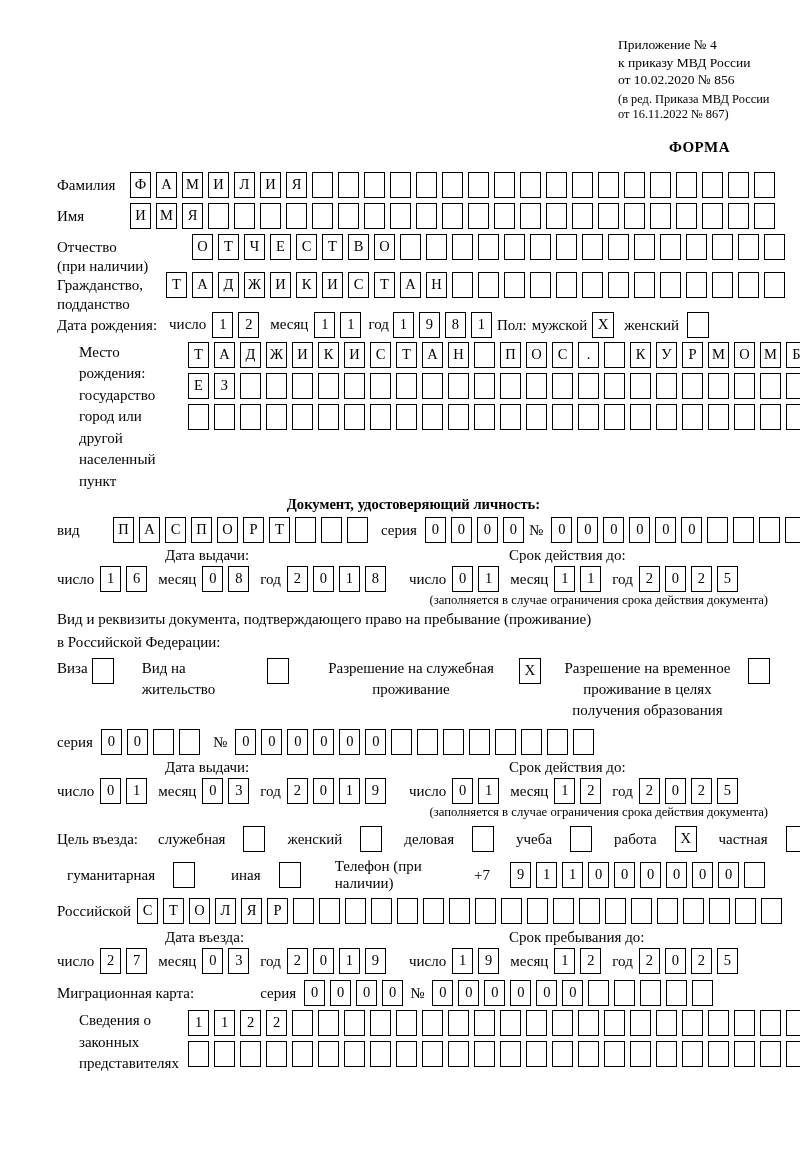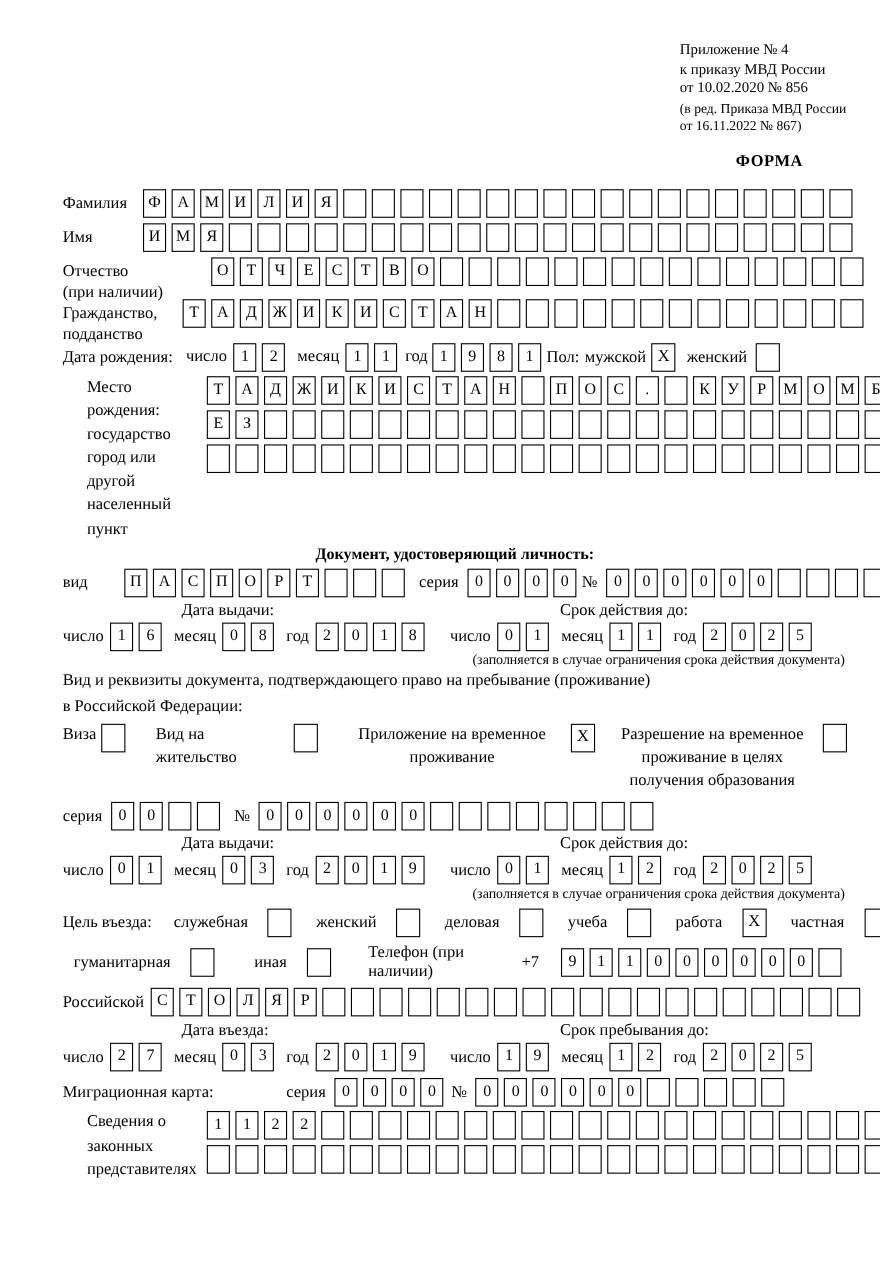--- a/index.html
+++ b/index.html
@@ -412,21 +412,21 @@
     <div class="optrow">
       <span class="opt">
         <span class="olbl">Виза</span>
         <span class="cb" style="margin-left:4px"></span>
       </span>
       <span class="opt" style="margin-left:28px">
         <span class="olbl">Вид на жительство</span>
         <span class="cb" style="margin-left:20px"></span>
       </span>
       <span class="opt" style="margin-left:22px">
-        <span class="olbl c2">Приложение на временное проживание</span>
+        <span class="olbl c2">Разрешение на служебная проживание</span>
         <span class="cb">X</span>
       </span>
       <span class="opt" style="margin-left:14px">
         <span class="olbl c3">Разрешение на временное проживание в целях получения образования</span>
         <span class="cb"></span>
       </span>
     </div>
 
     <div class="inrow">
       <span class="lbl mr8">серия</span>

